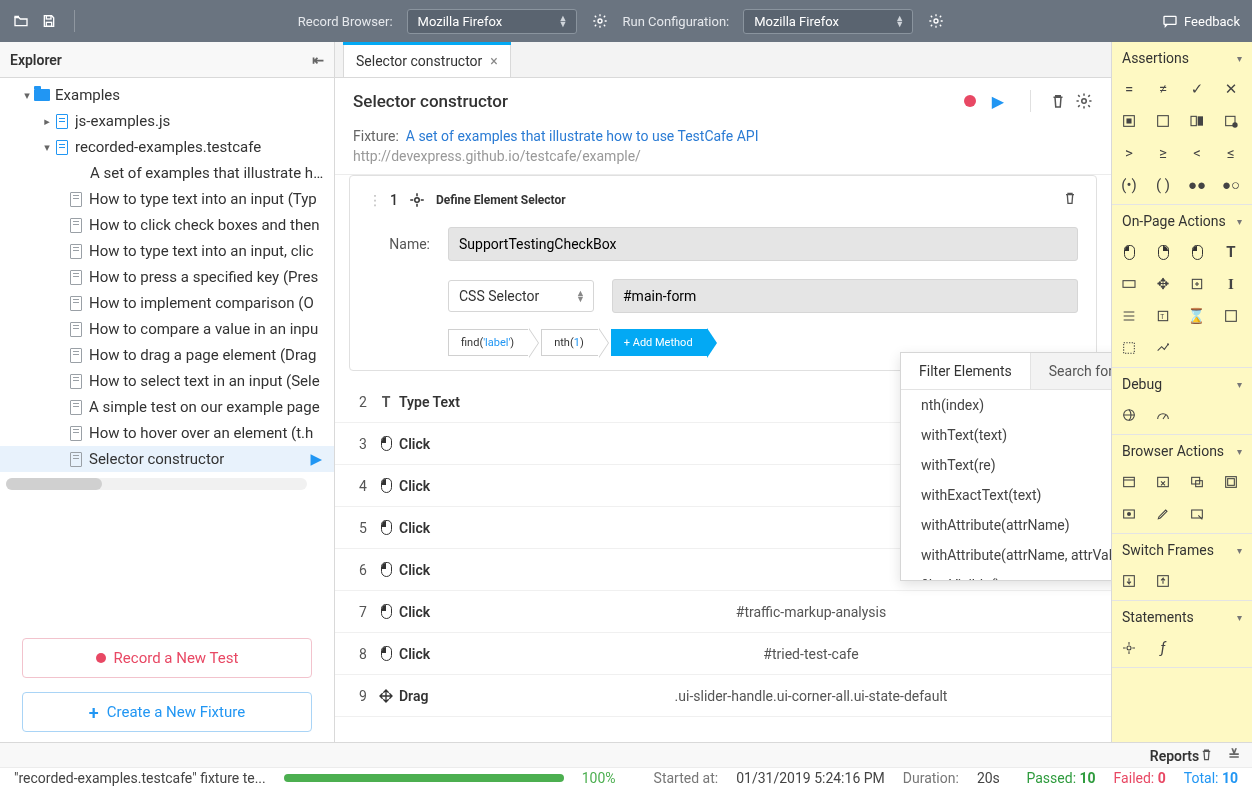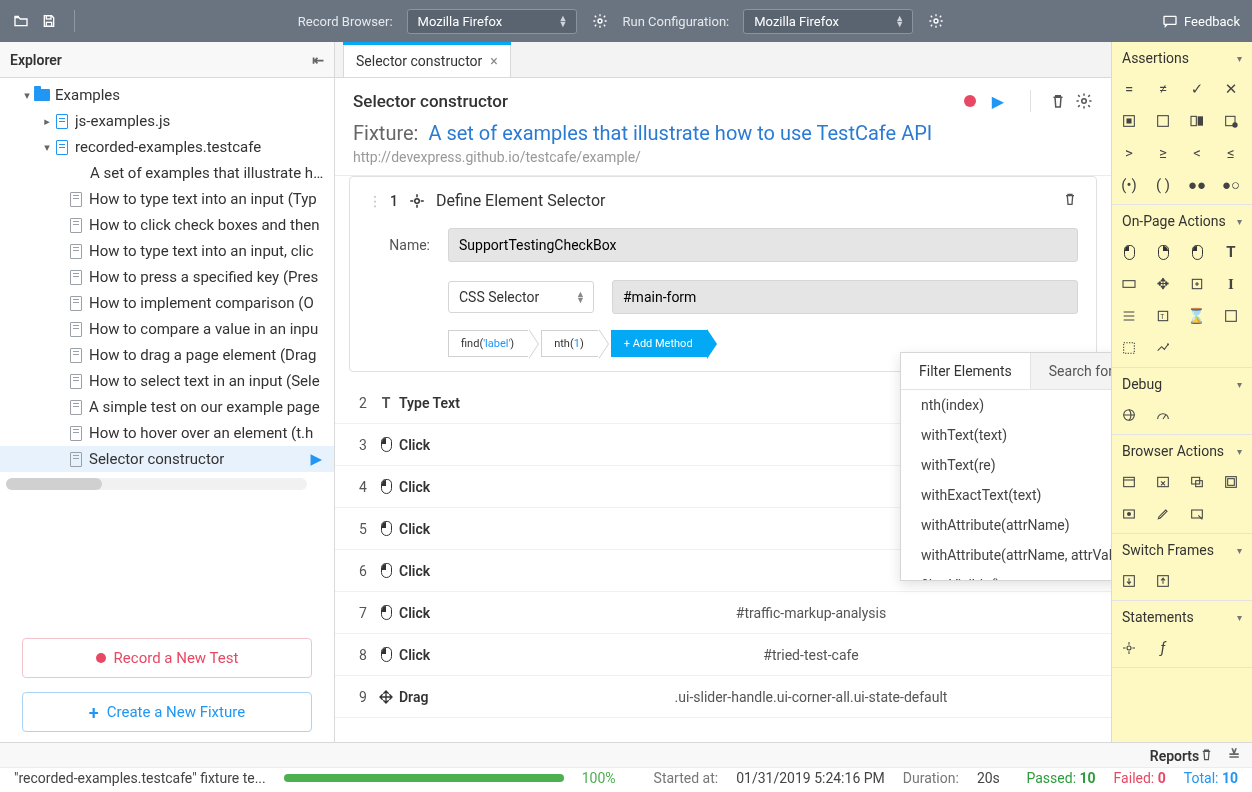--- a/index.html
+++ b/index.html
@@ -53,31 +53,31 @@
 .tab.active::before { content:""; position:absolute; top:-2px; left:-1px; right:-1px; height:3px; background:#03a9f4; }
 .tab .close { font-size:14px; color:#888; cursor:pointer; }
 
 .editor-head { padding: 12px 18px 10px; border-bottom: 1px solid #ececec; position: relative; }
 .editor-title-row { display:flex; align-items:center; }
 .editor-title-row h2 { font-size:17px; font-weight:500; flex:1; }
 .dot-red { width:12px; height:12px; background:#e84864; border-radius:50%; margin-right:16px; cursor:pointer; }
 .play-blue { color:#2196f3; font-size:16px; cursor:pointer; margin-right: 16px; }
 .head-sep { width:1px; height:22px; background:#e0e0e0; margin: 0 10px; }
 .head-icon { width:18px; height:18px; cursor:pointer; color:#555; margin-left:8px; display:flex; align-items:center; justify-content:center; }
-.fixture-line { margin-top:9px; font-size:20px; color:#666; }
+.fixture-line { margin-top:16px; font-size:14px; color:#666; }
 .fixture-line a { color:#2a7bd4; text-decoration:none; }
 .url-line { color:#999; margin-top:4px; font-size:14px; }
 
 .steps-wrap { flex:1; overflow:hidden; }
 .step-card { border: 1px solid #e0e0e0; border-radius:4px; margin: 0 14px 10px; padding: 14px 18px; background:#fff; }
 .step-card-head { display:flex; align-items:center; gap:10px; }
 .step-drag { color:#bbb; cursor:grab; letter-spacing:-2px; }
 .step-num { font-weight:500; }
 .step-target-icon { width:18px; height:18px; display:flex; align-items:center; justify-content:center; }
-.step-title { font-weight:400; font-size:16px; }
+.step-title { font-weight:700; font-size:12px; }
 .step-trash { margin-left:auto; color:#666; cursor:pointer; }
 
 .field-row { display:flex; align-items:center; gap:18px; margin-top:18px; }
 .field-label { width:62px; text-align:right; color:#555; }
 .txt-input { flex:1; border:1px solid #d6d6d6; border-radius:3px; padding:8px 10px; font-size:14px; background:#e5e5e5; }
 .sel-input { width:146px; border:1px solid #d6d6d6; border-radius:3px; padding:7px 10px; font-size:14px; background:#fff; position:relative; cursor:pointer; }
 .sel-input .updown { position:absolute; right:8px; top:50%; transform:translateY(-50%); font-size:9px; line-height:6px; color:#888; }
 
 .method-chain { display:flex; align-items:center; gap:0; margin-top:16px; flex-wrap:wrap; }
 .chip { position:relative; border:1px solid #d0d0d0; background:#fff; padding:6px 14px 6px 12px; font-size:11px; cursor:pointer; margin-right: 12px; }

